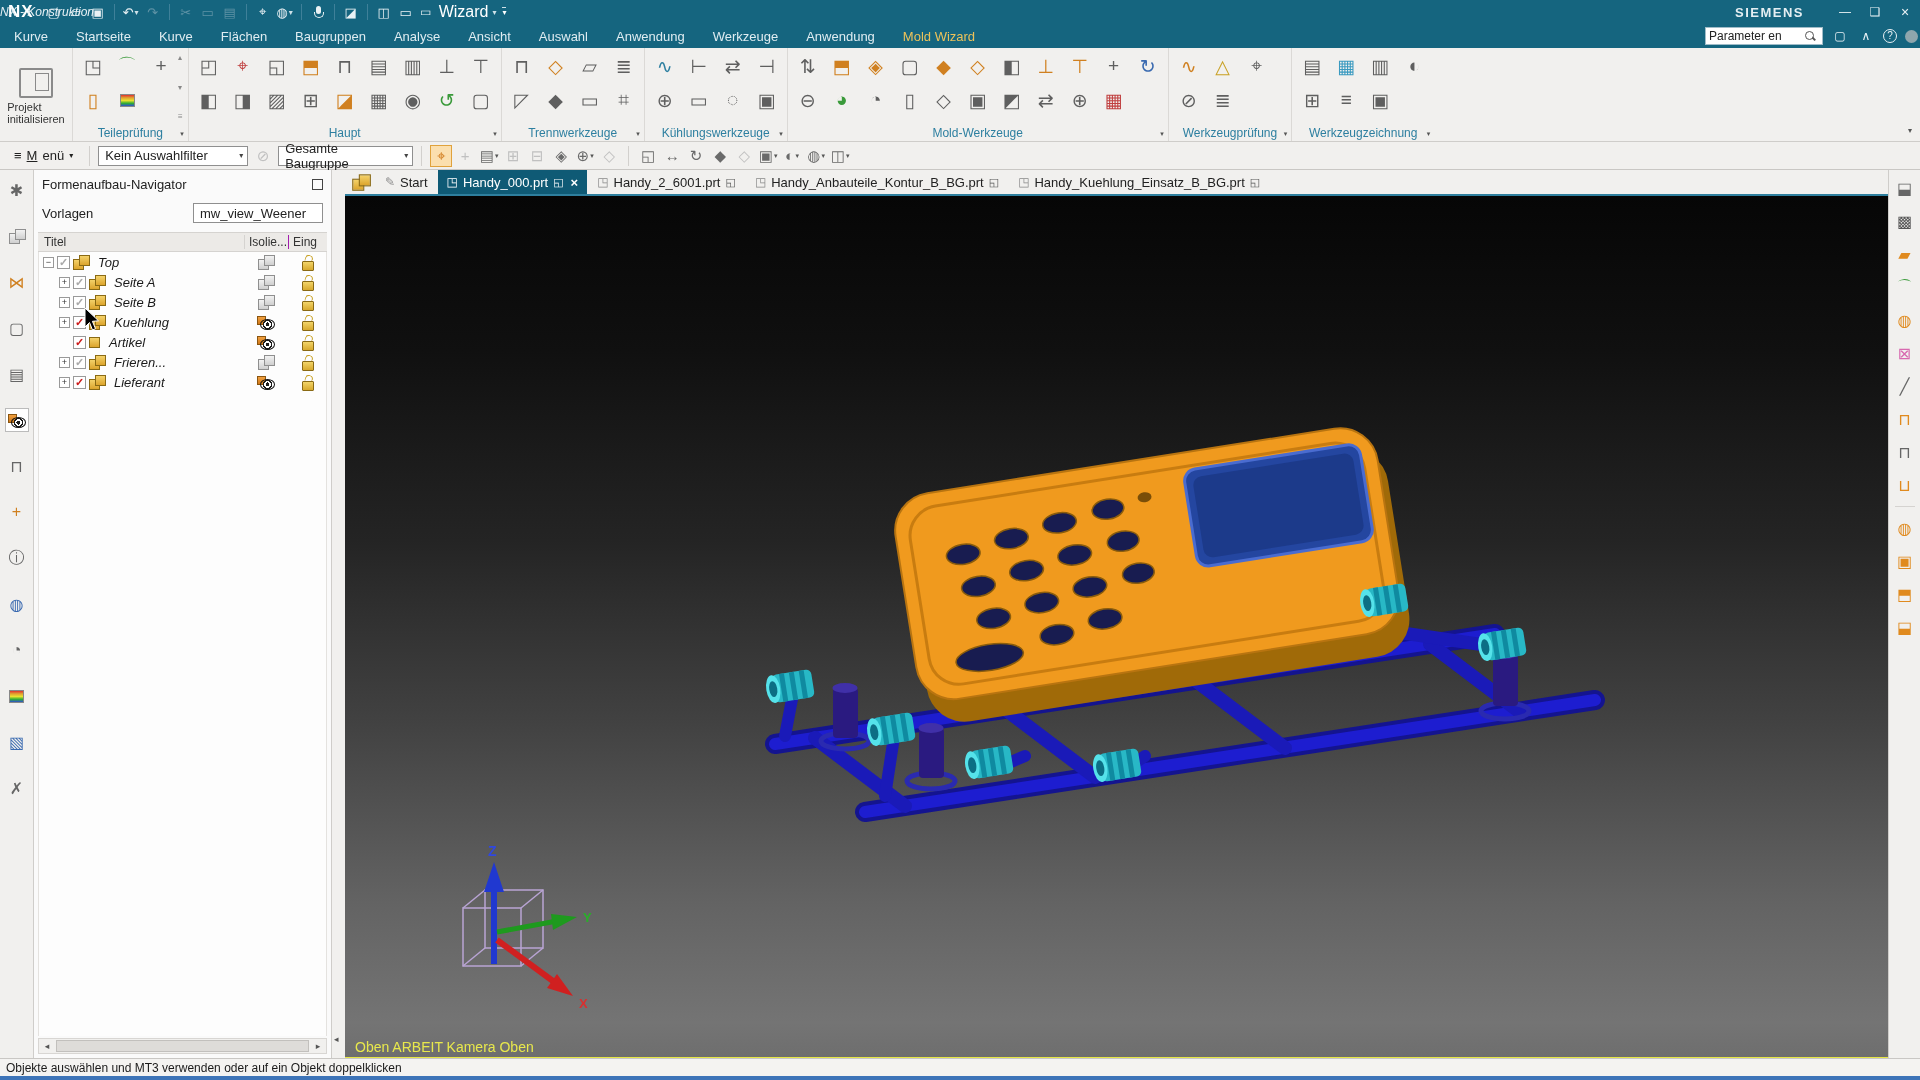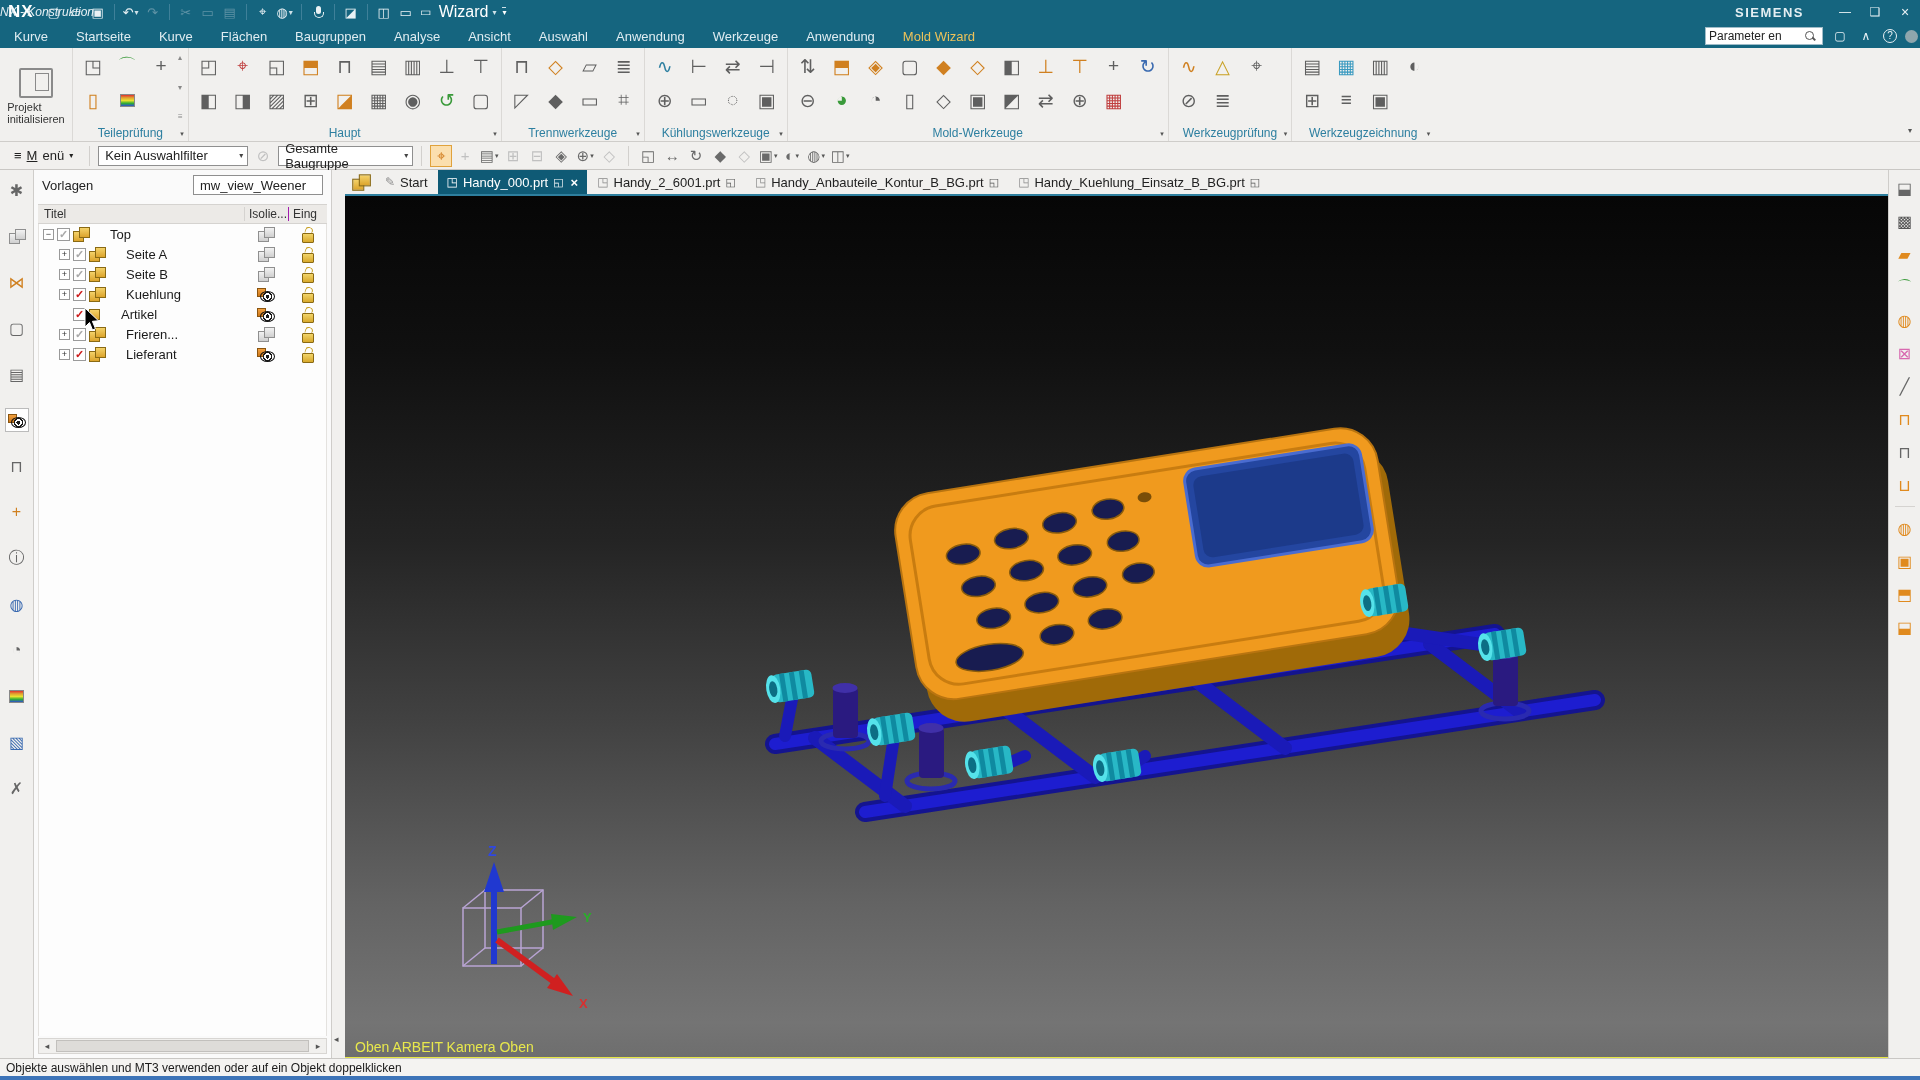--- a/index.html
+++ b/index.html
@@ -119,21 +119,21 @@
   .cb.red { color:#cc1a1a; }
   .cube { width:11px; height:11px; background:linear-gradient(180deg,#f4d26a,#dca42c);
     border:1px solid #8a6a14; display:inline-block; flex:none; }
   .cubes, .cubes-gray, .cubes-gold { width:16px; height:14px; position:relative; display:inline-block; flex:none; }
   .cubes-gold::before, .cubes-gold::after { content:""; position:absolute; width:9px; height:9px;
     background:linear-gradient(180deg,#f4d26a,#dca42c); border:1px solid #8a6a14; }
   .cubes-gold::before { left:0; top:4px; } .cubes-gold::after { left:6px; top:0; }
   .cubes-gray::before, .cubes-gray::after { content:""; position:absolute; width:9px; height:9px;
     background:linear-gradient(180deg,#f2f2f2,#cfcfcf); border:1px solid #8f8f8f; }
   .cubes-gray::before { left:0; top:4px; } .cubes-gray::after { left:6px; top:0; }
-  .treelabel { margin-left:21px; white-space:nowrap; }
+  .treelabel { margin-left:9px; white-space:nowrap;font-style:italic; }
   .eyeic { width:18px; height:13px; position:relative; display:inline-block; }
   .eyeic::before { content:""; position:absolute; left:0; top:0; width:7px; height:7px;
     background:linear-gradient(180deg,#f0a040,#d07818); border:1px solid #8a5510; }
   .eyeic::after { content:""; position:absolute; left:3px; top:3px; width:13px; height:9px;
     border-radius:50%; background:radial-gradient(circle at 50% 50%, #1a1a1a 0 2px, #fff 2px 3.5px, #1a1a1a 3.5px 4.5px, transparent 4.5px); border:1px solid #111; }
   .lock { width:11px; height:14px; position:relative; display:inline-block; }
   .lock::before { content:""; position:absolute; left:3px; top:0; width:6px; height:6px;
     border:1.5px solid #c9a227; border-bottom:none; border-radius:4px 4px 0 0; transform:rotate(18deg); }
   .lock::after { content:""; position:absolute; left:0; top:6px; width:10px; height:8px;
     background:linear-gradient(180deg,#f2d469,#d8a92c); border:1px solid #8a6a14; border-radius:1px; }
@@ -498,20 +498,24 @@
       <span class="sic" style="color: rgb(58, 106, 176);">◍</span>
       <span class="sic">◔</span>
       <span class="sic">
         <span class="rainbow"></span>
       </span>
       <span class="sic" style="color: rgb(58, 106, 176);">▧</span>
       <span class="sic">✗</span>
     </div>
 
   <div class="panel">
+    <div class="p-title">
+      <span>Formenaufbau-Navigator</span>
+      <span class="sq"></span>
+    </div>
     <div class="p-vorlagen">
       <span>Vorlagen</span>
       <span class="combo">
         <span class="cv">mw_view_Weener</span>
           <span class="ca">▾</span>
       </span>
     </div>
     <div class="p-head">
       <span class="c1">Titel</span>
       <span class="c2">Isolie...</span>

